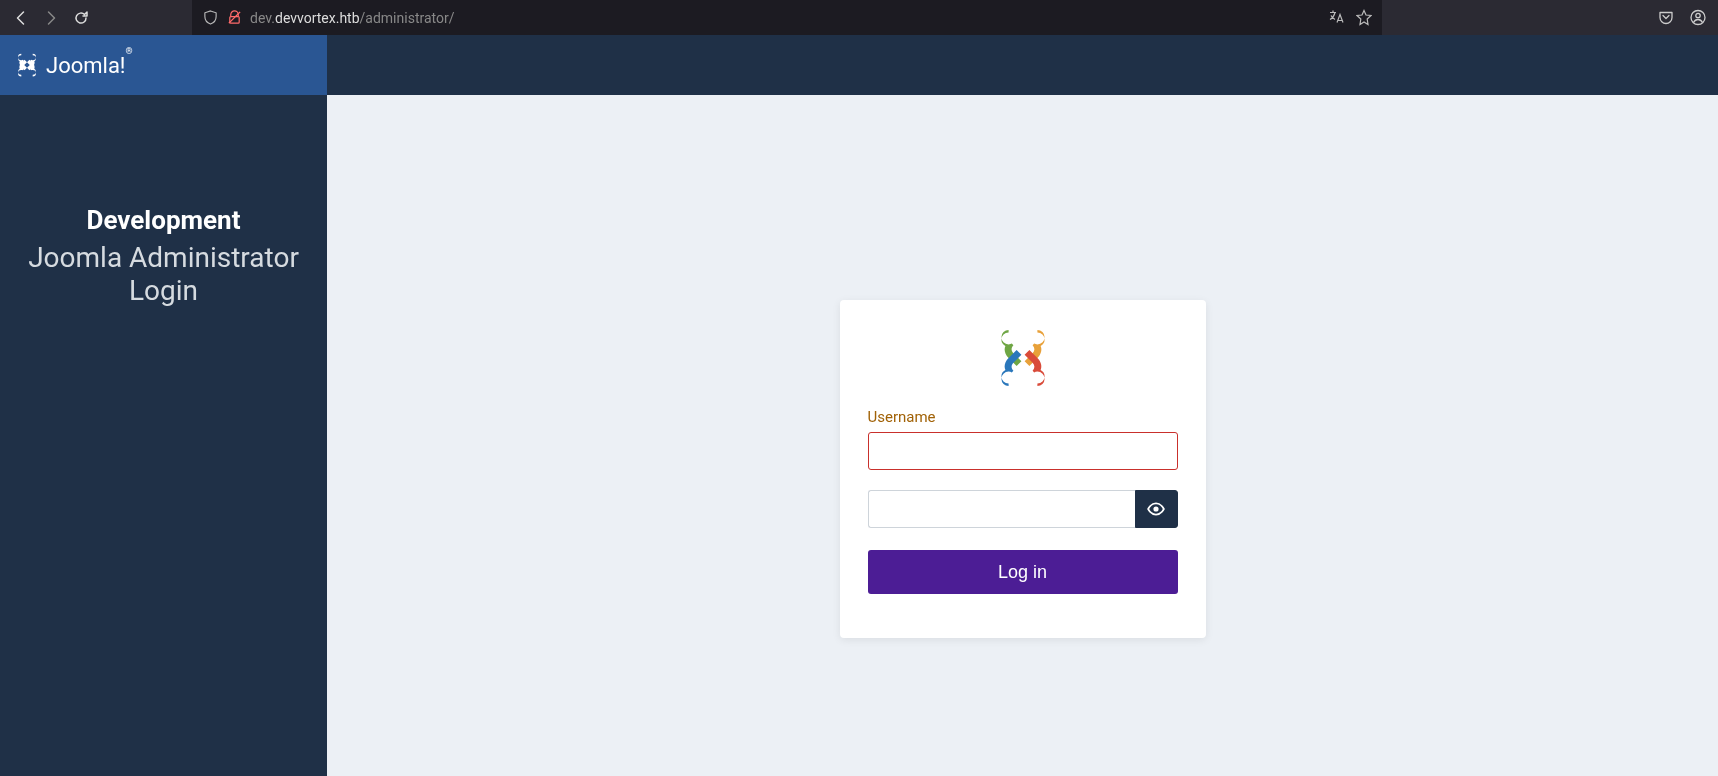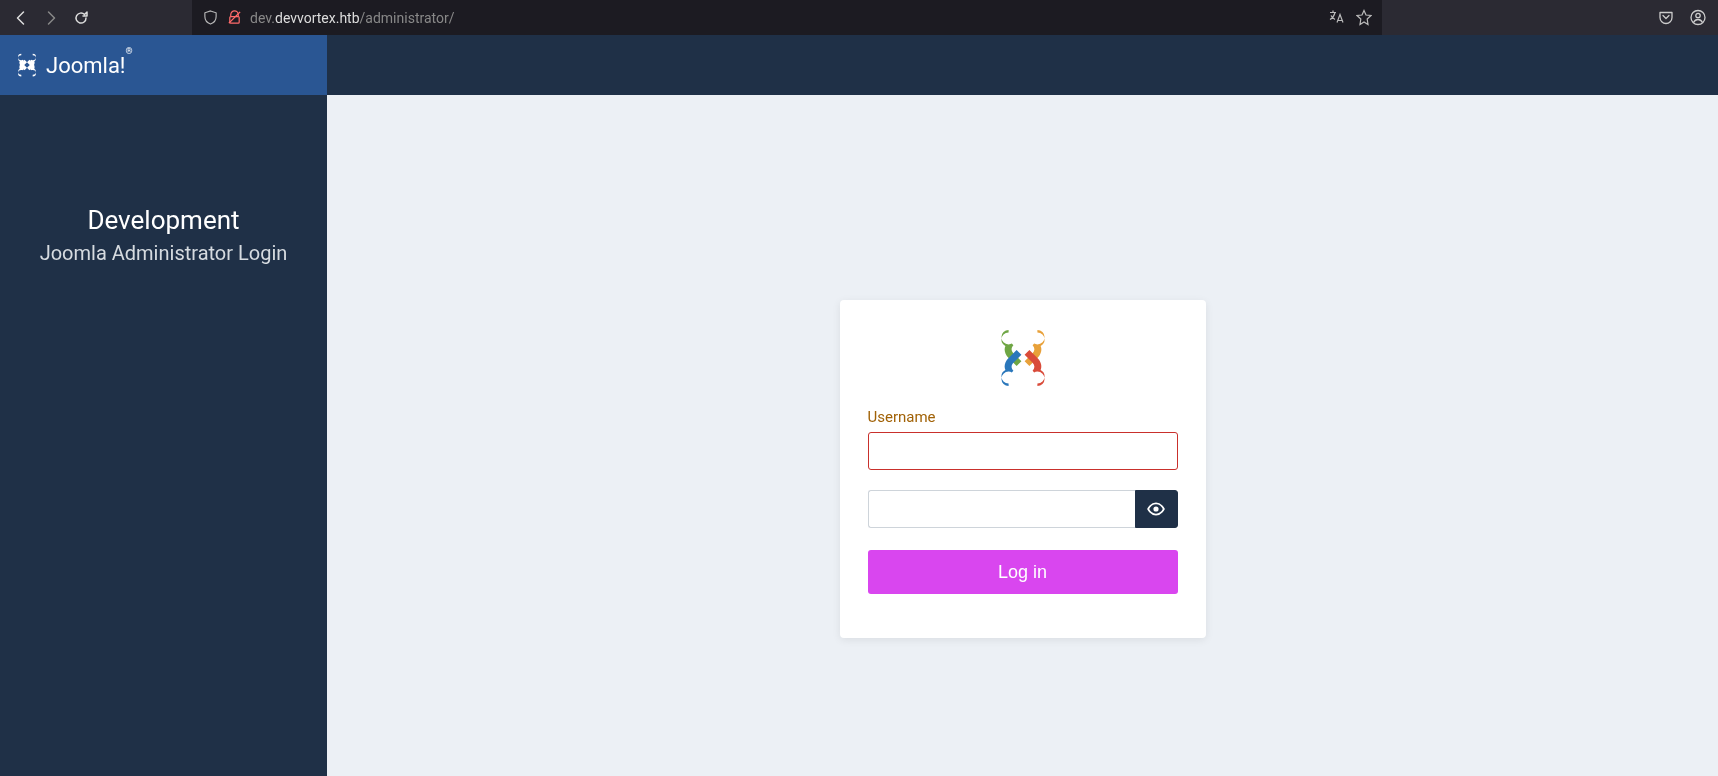--- a/index.html
+++ b/index.html
@@ -143,27 +143,27 @@
       top: -10px;
     }
 
     .sidebar-title {
       text-align: center;
       padding-top: 110px;
     }
 
     .sidebar-title h1 {
       font-size: 26px;
-      font-weight: 400;
+      font-weight: 700;
       color: #fff;
       margin-bottom: 6px;
     }
 
     .sidebar-title h2 {
-      font-size: 20px;
+      font-size: 28px;
       font-weight: 400;
       color: #d6dbe0;
     }
 
     
     .main {
       flex: 1;
       display: flex;
       flex-direction: column;
       background: #ecf0f5;
@@ -245,21 +245,21 @@
       color: #fff;
       display: flex;
       align-items: center;
       justify-content: center;
       cursor: pointer;
     }
 
     .login-btn {
       width: 100%;
       height: 44px;
-      background: #d946ef;
+      background: #4c1d95;
       border: none;
       border-radius: 3px;
       color: #fff;
       font-size: 18px;
       cursor: pointer;
       margin-top: 2px;
       margin-bottom: 18px;
     }
 
     .forgot-link {

